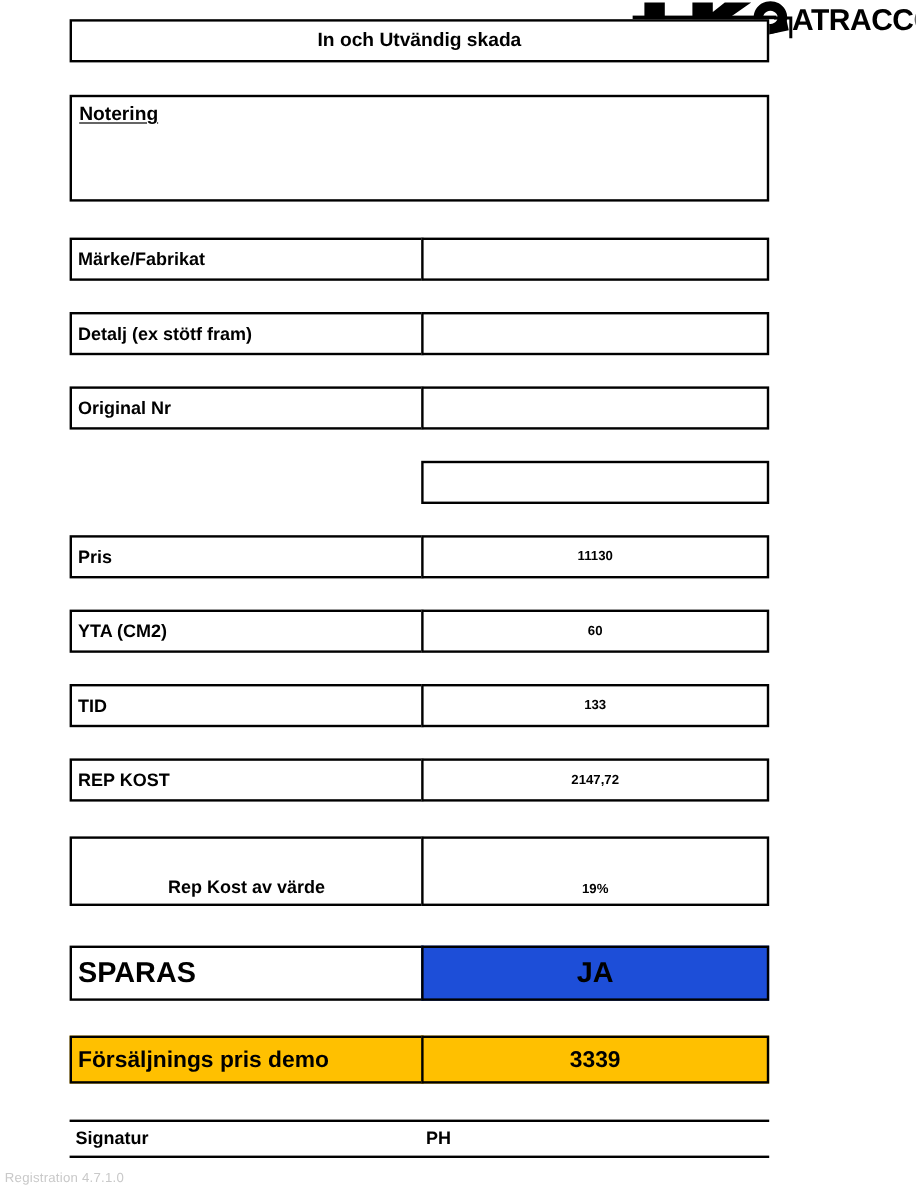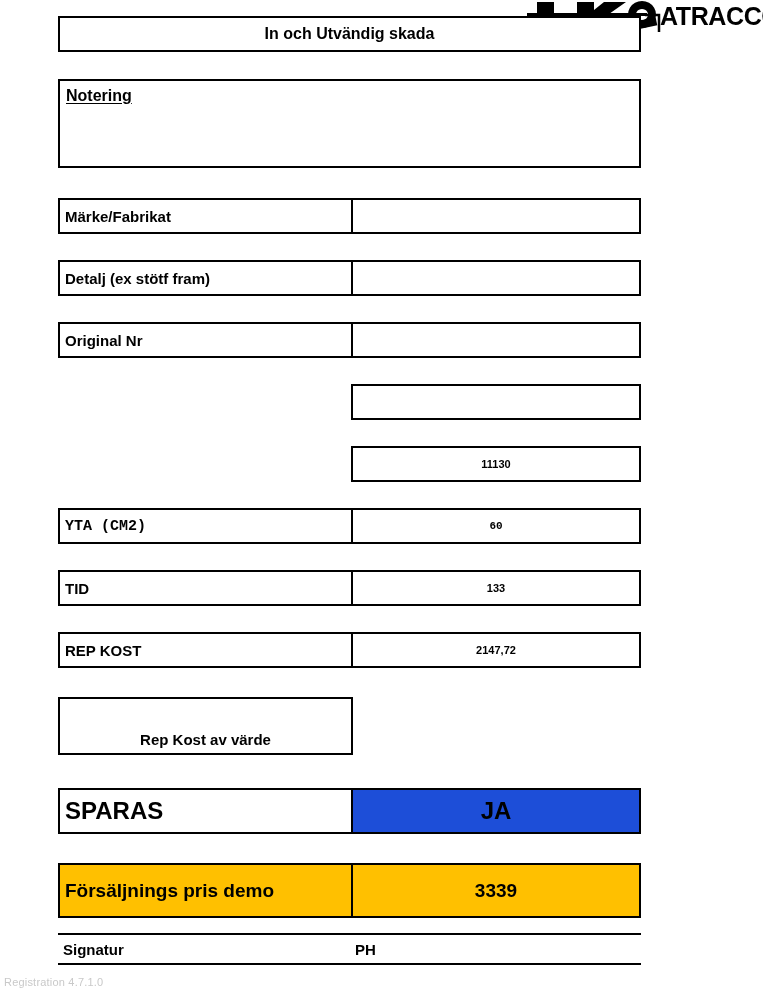--- a/index.html
+++ b/index.html
@@ -126,21 +126,21 @@
   .row.tall .label-cell {
     justify-content: center;
     padding-left: 0;
   }
 
   
   .row.big { height: 46px; }
   .row.big .lbl { font-size: 24px; }
   .row.big .val { font-size: 24px; }
 
-  .row.amber { height: 55px; }
+  .row.amber { height: 40px; }
   .row.amber .lbl { font-size: 19px; }
   .row.amber .val { font-size: 19px; }
 
   .fill-green .value-cell { background: #1d4ed8; }
   .fill-amber .label-cell,
   .fill-amber .value-cell { background: #FFC000; }
 
   
   .row.sig { height: 32px; }
   .row.sig .single-cell {
@@ -238,25 +238,28 @@
       <div class="value-cell">
         <span class="val"></span>
       </div>
     </div>
     <div class="row" style="top: 384px;">
       <div class="value-cell">
         <span class="val"></span>
       </div>
     </div>
     <div class="row" style="top: 446px;">
+      <div class="label-cell">
+        <span class="lbl">Pris</span>
+      </div>
       <div class="value-cell">
         <span class="val">11130</span>
       </div>
     </div>
-    <div class="row" style="top: 508px; font-family: Liberation Mono, monospace;">
+    <div class="row" style="top: 508px;">
       <div class="label-cell">
         <span class="lbl">YTA (CM2)</span>
       </div>
       <div class="value-cell">
         <span class="val">60</span>
       </div>
     </div>
     <div class="row" style="top: 570px;">
       <div class="label-cell">
         <span class="lbl">TID</span>
@@ -271,20 +274,23 @@
       </div>
       <div class="value-cell">
         <span class="val">2147,72</span>
       </div>
     </div>
   </div>
 
 <div class="row tall" style="top:697px;">
   <div class="label-cell">
     <span class="lbl">Rep Kost av värde</span>
+  </div>
+  <div class="value-cell">
+    <span class="val">19%</span>
   </div>
 </div>
 
 <div class="row big fill-green" style="top:788px;">
   <div class="label-cell">
     <span class="lbl">SPARAS</span>
   </div>
   <div class="value-cell">
     <span class="val">JA</span>
   </div>

